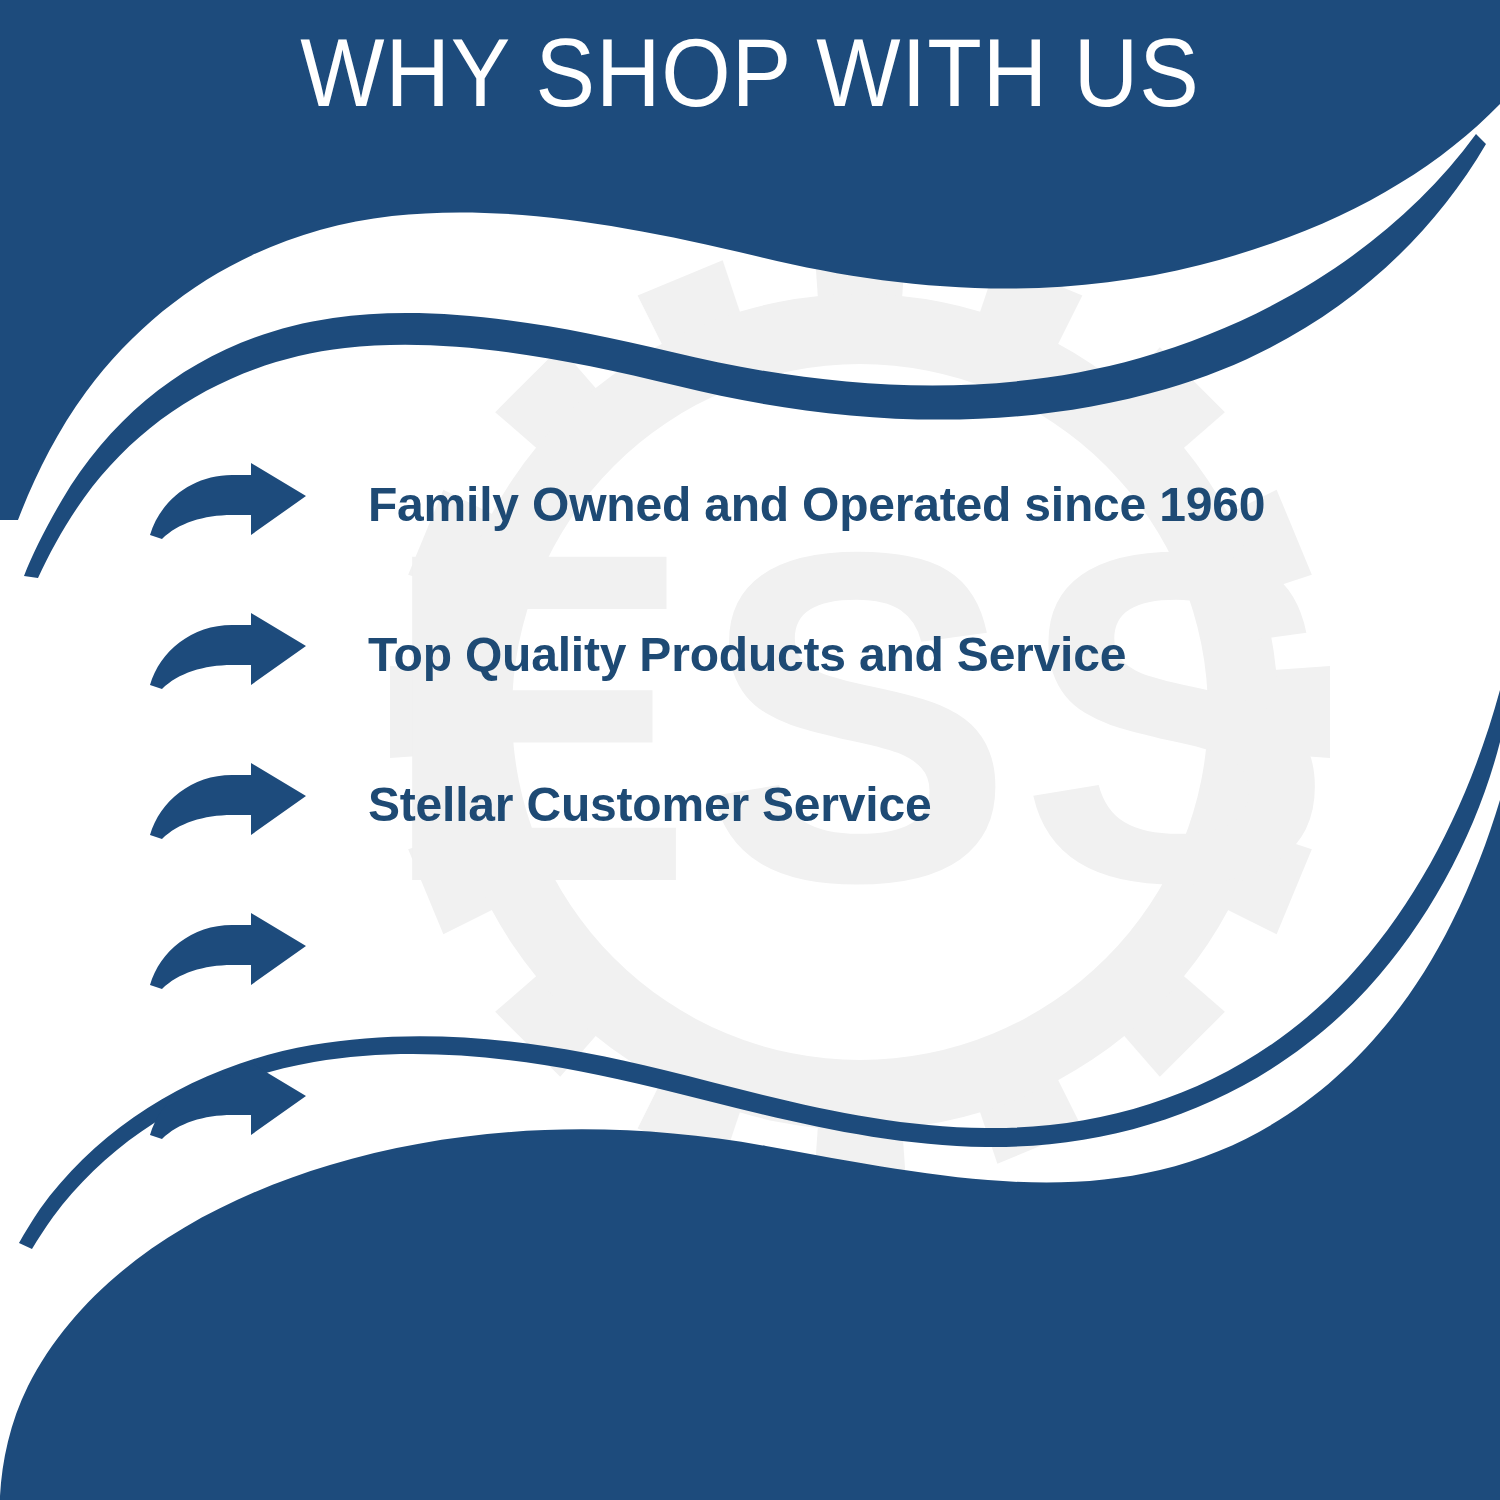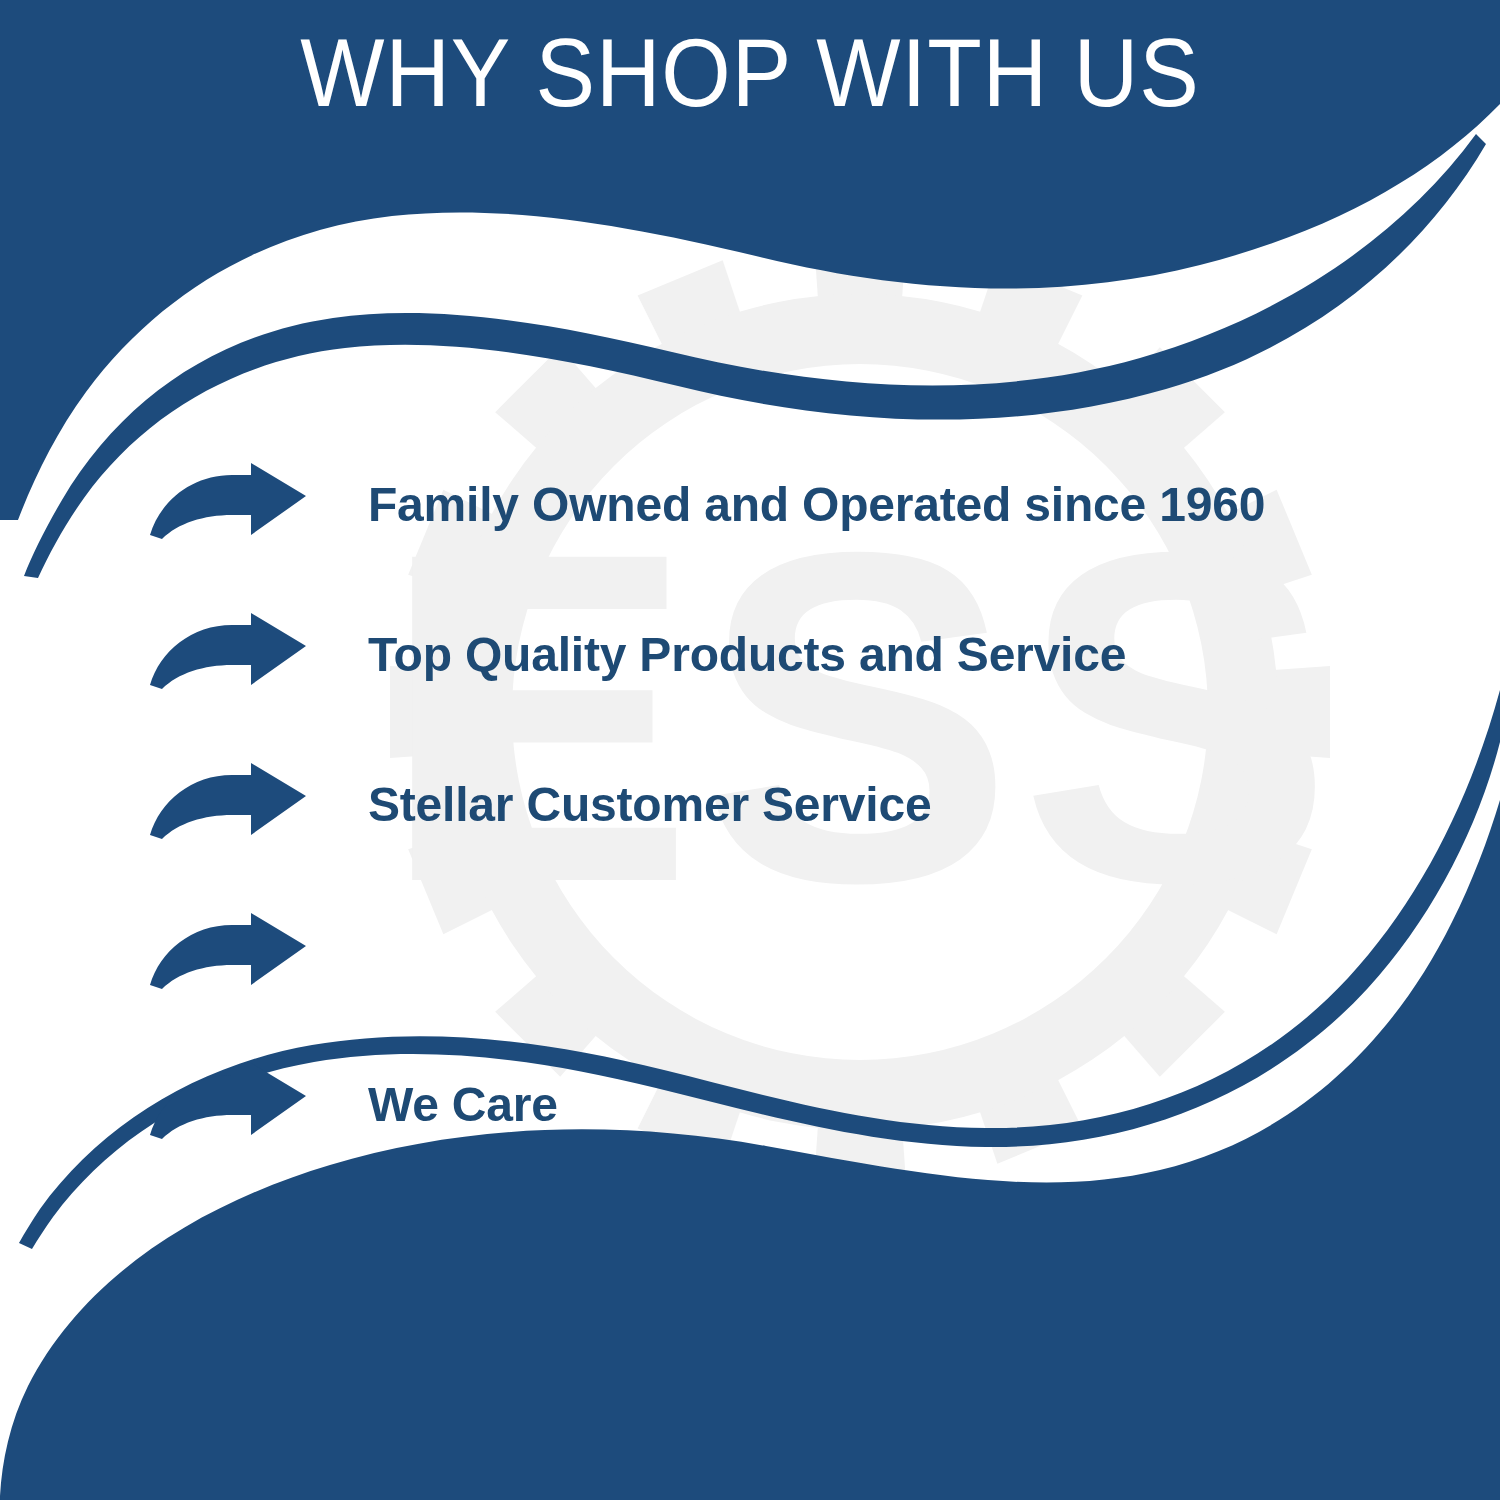--- a/index.html
+++ b/index.html
@@ -275,18 +275,17 @@
                    C 12 38, 44 12, 84 12
                    L 103 12
                    L 103 0
                    L 158 33
                    L 103 72
                    L 103 52
                    L 84 52
                    C 56 52, 30 60, 14 76
                    Z"></path>
         </svg>
-        <div class="benefit-text">We Care</div>
       </div>
 
     </div>
   </div>
 </div>
 
 </body></html>

